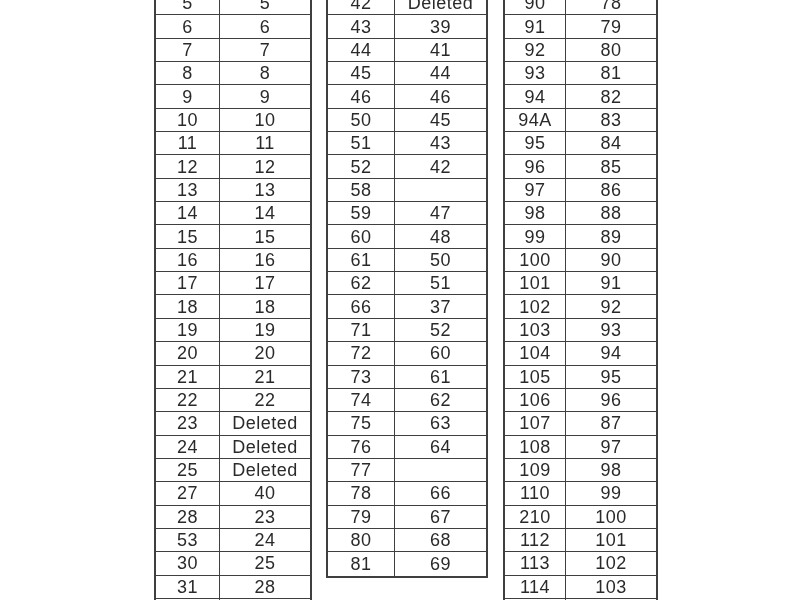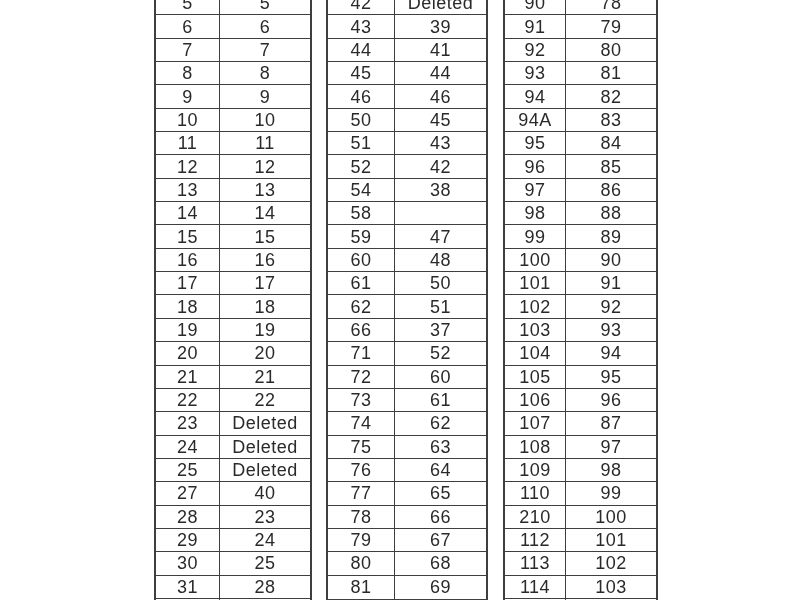--- a/index.html
+++ b/index.html
@@ -137,21 +137,21 @@
       </div>
       <div class="row">
         <div class="cell old">27</div>
         <div class="cell new">40</div>
       </div>
       <div class="row">
         <div class="cell old">28</div>
         <div class="cell new">23</div>
       </div>
       <div class="row">
-        <div class="cell old">29</div>
+        <div class="cell old">53</div>
         <div class="cell new">24</div>
       </div>
       <div class="row">
         <div class="cell old">30</div>
         <div class="cell new">25</div>
       </div>
       <div class="row">
         <div class="cell old">31</div>
         <div class="cell new">28</div>
       </div>
@@ -187,24 +187,20 @@
       </div>
       <div class="row">
         <div class="cell old">51</div>
         <div class="cell new">43</div>
       </div>
       <div class="row">
         <div class="cell old">52</div>
         <div class="cell new">42</div>
       </div>
       <div class="row">
-        <div class="cell old">54</div>
-        <div class="cell new">38</div>
-      </div>
-      <div class="row">
         <div class="cell old">58</div>
       </div>
       <div class="row">
         <div class="cell old">59</div>
         <div class="cell new">47</div>
       </div>
       <div class="row">
         <div class="cell old">60</div>
         <div class="cell new">48</div>
       </div>
@@ -239,21 +235,20 @@
       <div class="row">
         <div class="cell old">75</div>
         <div class="cell new">63</div>
       </div>
       <div class="row">
         <div class="cell old">76</div>
         <div class="cell new">64</div>
       </div>
       <div class="row">
         <div class="cell old">77</div>
-        <div class="cell new">65</div>
       </div>
       <div class="row">
         <div class="cell old">78</div>
         <div class="cell new">66</div>
       </div>
       <div class="row">
         <div class="cell old">79</div>
         <div class="cell new">67</div>
       </div>
       <div class="row">

